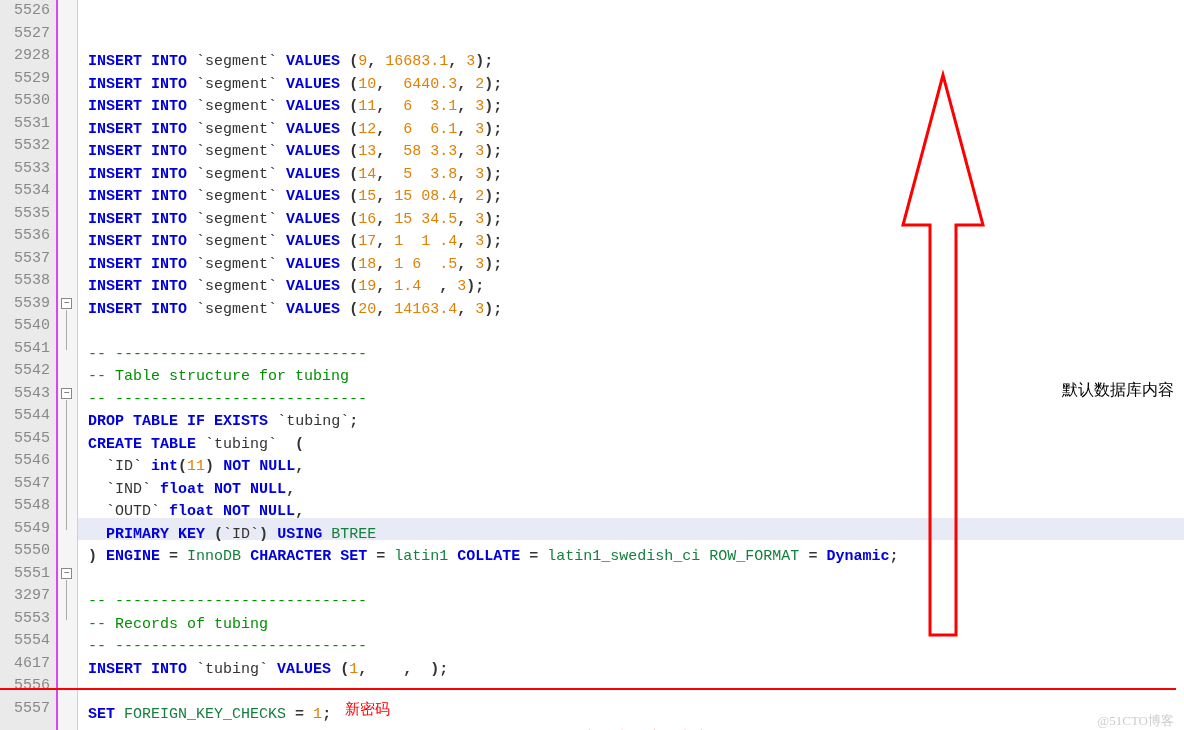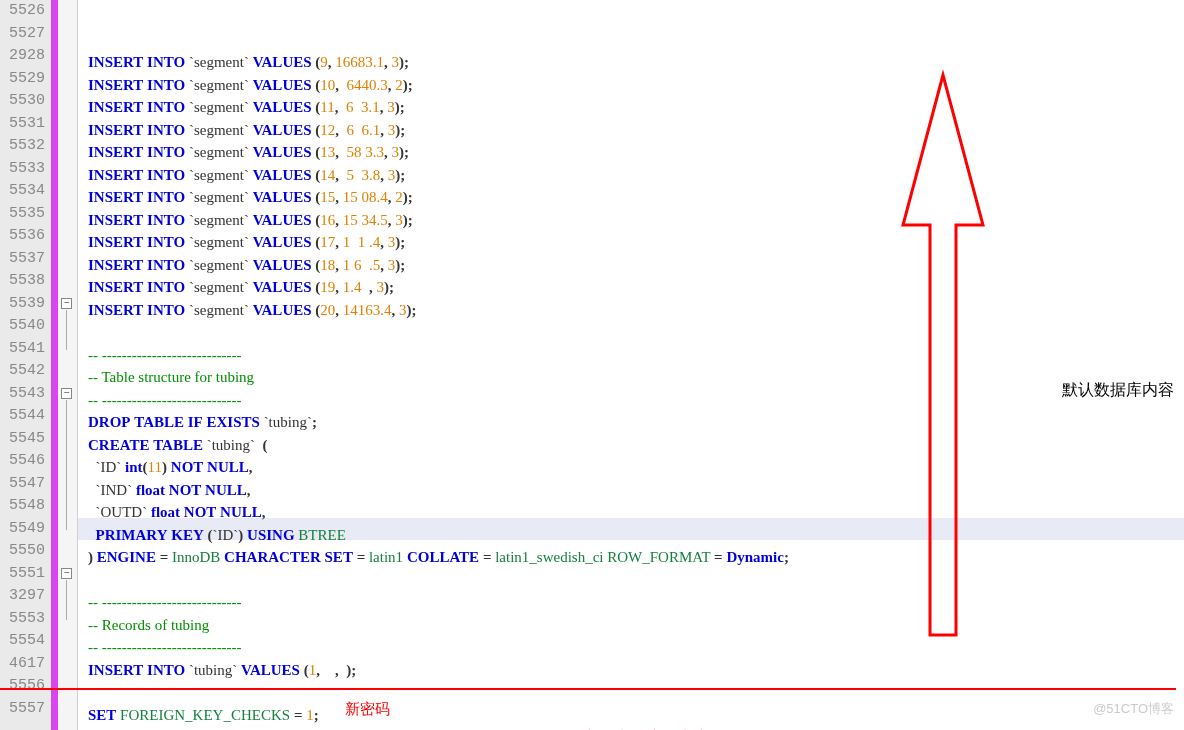--- a/index.html
+++ b/index.html
@@ -11,21 +11,21 @@
       width: 1184px;
       height: 730px;
       overflow: hidden;
     }
     .editor-container {
       display: flex;
       height: 100%;
     }
     .gutter {
       background: #eaeaea;
-      border-right: 7px solid #d946ef;
+      border-right: 2px solid #d946ef;
       width: 58px;
       text-align: right;
       padding-right: 6px;
       color: #888;
       user-select: none;
       flex-shrink: 0;
     }
     .gutter .line {
       height: 22.5px;
       line-height: 22.5px;
@@ -54,21 +54,20 @@
       position: absolute;
       left: 8px;
       width: 1px;
       background: #aaa;
     }
     .code-area {
       flex: 1;
       padding-left: 10px;
       position: relative;
       white-space: pre;
-      font-family: Liberation Serif, serif;
     }
     .code-line {
       height: 22.5px;
       line-height: 22.5px;
     }
     .highlighted-line {
       background: #e8ebf5;
       position: absolute;
       left: 0;
       right: 0;
@@ -112,24 +111,24 @@
       position: absolute;
       left: 345px;
       top: 700px;
       color: red;
       font-size: 15px;
       font-family: "Microsoft YaHei", sans-serif;
     }
     .watermark {
       position: absolute;
       right: 10px;
-      bottom: 12px;
+      bottom: 0;
       color: #ccc;
       font-size: 13px;
-      font-family: Liberation Sans, sans-serif;
+      font-family: Liberation Serif, serif;
     }
     .arrow-svg {
       position: absolute;
       left: 895px;
       top: 65px;
       z-index: 5;
       pointer-events: none;
     }
   </style>
 </head>

